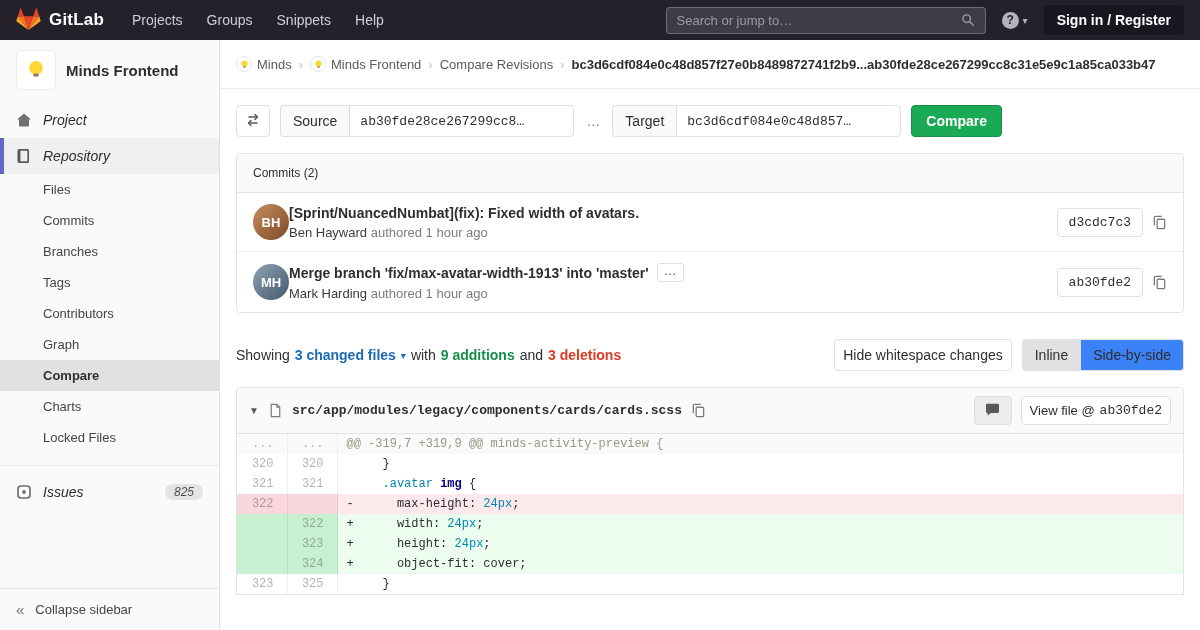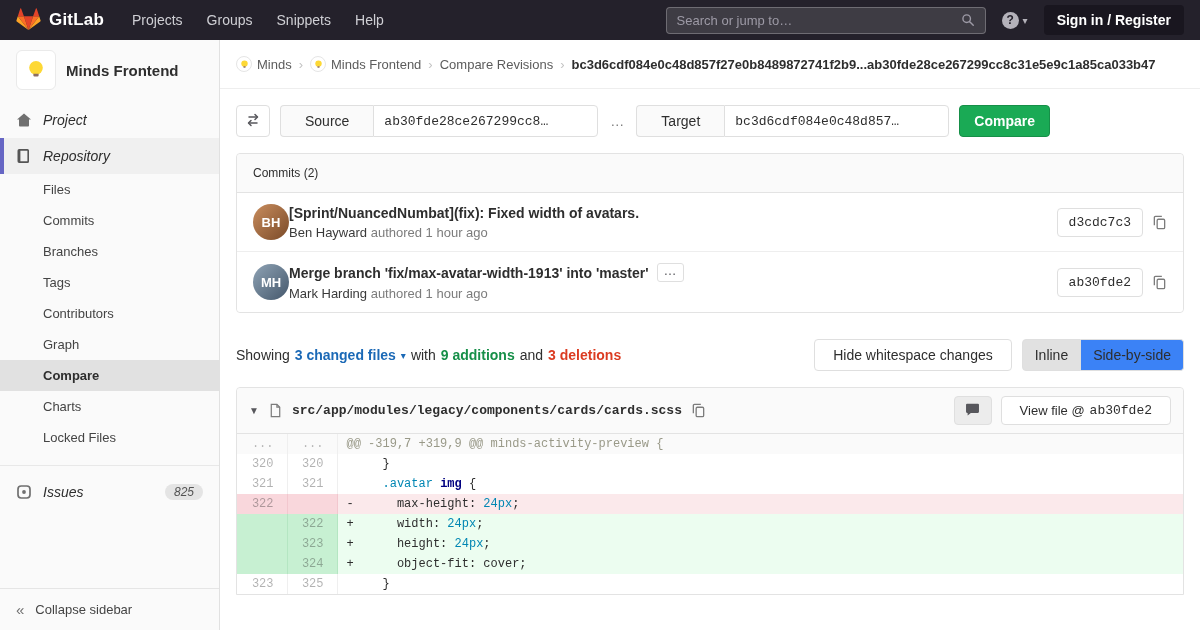--- a/index.html
+++ b/index.html
@@ -49,21 +49,21 @@
   .crumb { color: #5c5c5c; display: flex; align-items: center; gap: 5px; white-space: nowrap; }
   .crumb-avatar { width: 16px; height: 16px; border-radius: 50%; background: #fff; border: 1px solid #e5e5e5; display: inline-flex; align-items: center; justify-content: center; overflow: hidden; }
   .crumb-sep { color: #c3c3c3; }
   .crumb-current { font-weight: 700; color: #2e2e2e; white-space: nowrap; overflow: hidden; text-overflow: ellipsis; }
   .content { flex: 1; padding: 16px; overflow: hidden; }
 
   
   .compare-form { display: flex; align-items: center; }
   .icon-square-btn { width: 34px; height: 32px; border: 1px solid #dfdfdf; background: #fff; border-radius: 4px; display: flex; align-items: center; justify-content: center; cursor: pointer; margin-right: 10px; }
   .input-group { display: flex; height: 32px; }
-  .addon { background: #fafafa; border: 1px solid #dfdfdf; border-right: 0; border-radius: 4px 0 0 4px; padding: 0 24px; display: flex; align-items: center; color: #2e2e2e; }
+  .addon { background: #fafafa; border: 1px solid #dfdfdf; border-right: 0; border-radius: 4px 0 0 4px; padding: 0 12px; display: flex; align-items: center; color: #2e2e2e; }
   .sha-field { border: 1px solid #dfdfdf; border-radius: 0 4px 4px 0; background: #fff; width: 225px; display: flex; align-items: center; padding: 0 10px; font-family: "Liberation Mono", "DejaVu Sans Mono", monospace; font-size: 13px; color: #2e2e2e; cursor: text; white-space: nowrap; overflow: hidden; }
   .dots-sep { margin: 0 12px; color: #7c7c7c; }
   .btn-green { height: 32px; margin-left: 10px; background: #1aaa55; border: 1px solid #168f48; color: #fff; font-weight: 600; font-size: 14px; padding: 0 14px; border-radius: 4px; cursor: pointer; font-family: "Liberation Sans", sans-serif; }
 
   
   .panel { margin-top: 16px; border: 1px solid #e3e3e3; border-radius: 4px; }
   .panel-header { padding: 12px 16px; background: #fafafa; border-bottom: 1px solid #e3e3e3; border-radius: 4px 4px 0 0; font-size: 12px; }
   .commit-row { display: flex; align-items: center; padding: 11px 16px; border-bottom: 1px solid #eee; background: #fff; }
   .commit-row:last-child { border-bottom: 0; border-radius: 0 0 4px 4px; }
   .commit-avatar { width: 36px; height: 36px; min-width: 36px; border-radius: 50%; color: #fff; font-size: 13px; font-weight: 700; display: flex; align-items: center; justify-content: center; cursor: pointer; }
@@ -80,21 +80,21 @@
   .icon-plain { display: inline-flex; cursor: pointer; }
 
   
   .diff-summary { margin: 26px 0 16px; display: flex; align-items: center; font-size: 14px; }
   .ds-left { display: flex; align-items: center; gap: 5px; flex-wrap: nowrap; }
   .files-link { color: #1b69b6; font-weight: 600; cursor: pointer; }
   .files-caret { color: #1b69b6; font-size: 10px; }
   .additions { color: #168f48; font-weight: 700; }
   .deletions { color: #db3b21; font-weight: 700; }
   .ds-right { margin-left: auto; display: flex; align-items: center; gap: 10px; }
-  .btn-white { height: 32px; border: 1px solid #dfdfdf; background: #fff; border-radius: 4px; color: #2e2e2e; font-size: 14px; padding: 0 18px; cursor: pointer; font-family: "Liberation Sans", sans-serif; }
+  .btn-white { height: 32px; border: 1px solid #dfdfdf; background: #fff; border-radius: 4px; color: #2e2e2e; font-size: 14px; padding: 0 8px; cursor: pointer; font-family: "Liberation Sans", sans-serif; }
   .seg-group { display: flex; }
   .seg { height: 32px; border: 1px solid #dfdfdf; background: #3b82f6; color: #2e2e2e; font-size: 14px; padding: 0 12px; cursor: pointer; font-family: "Liberation Sans", sans-serif; }
   .seg:first-child { border-radius: 4px 0 0 4px; }
   .seg:last-child { border-radius: 0 4px 4px 0; border-left: 0; }
   .seg.active { background: #e1e1e1; }
 
   
   .diff-panel { border: 1px solid #e3e3e3; border-radius: 4px 4px 0 0; }
   .diff-header { display: flex; align-items: center; gap: 9px; padding: 8px 12px; background: #fafafa; border-bottom: 1px solid #e3e3e3; border-radius: 4px 4px 0 0; }
   .caret { color: #57575c; font-size: 10px; cursor: pointer; }

